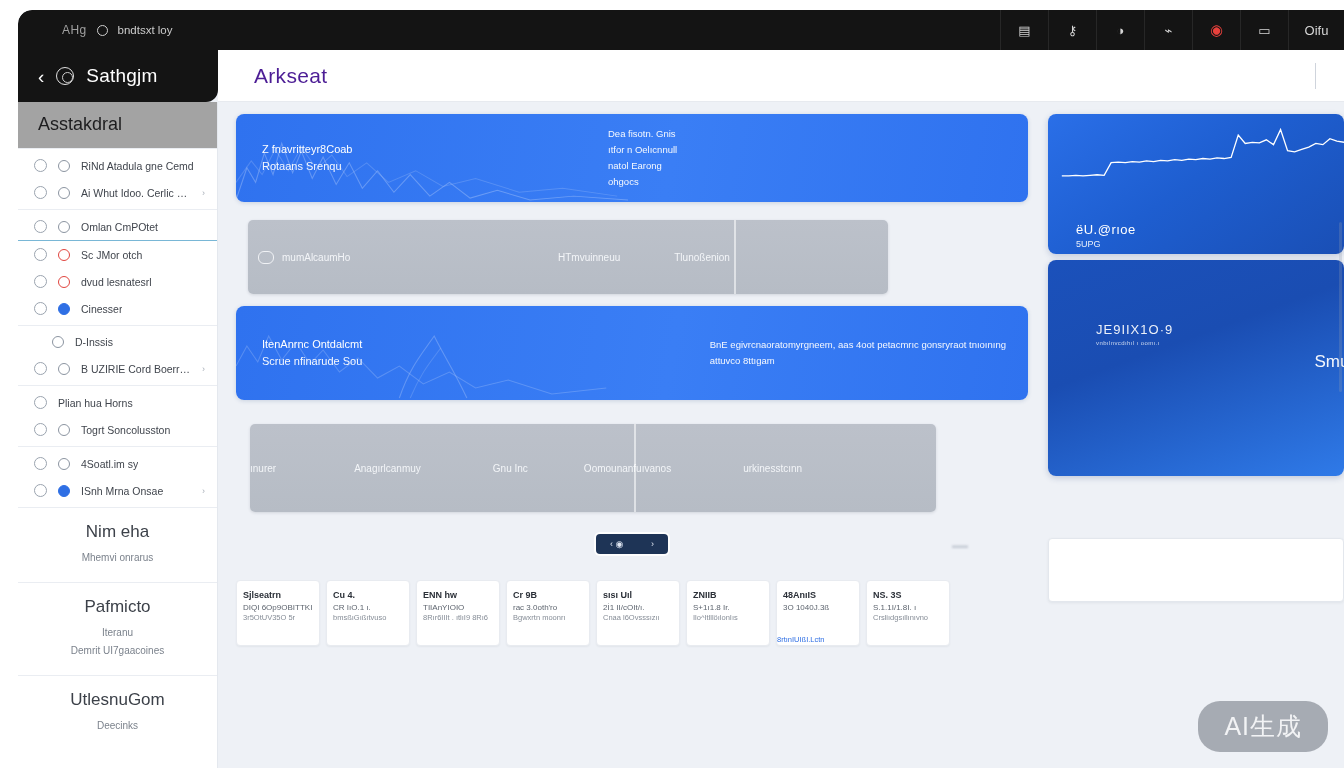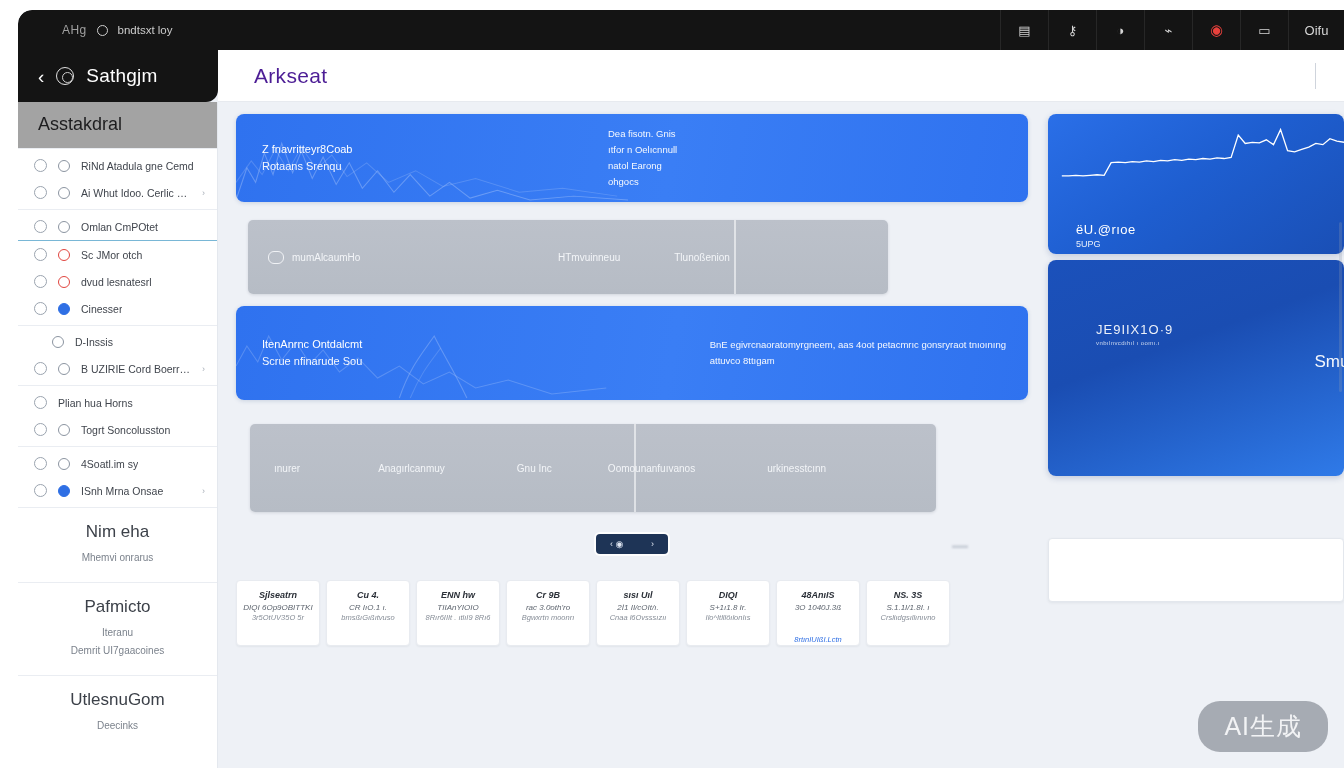--- a/index.html
+++ b/index.html
@@ -236,23 +236,22 @@
     font-size: 8px; color: #c3c9d3; filter: blur(1px);
   }
 
   
   .tilerow {
     display: flex; gap: 6px; margin-top: 26px; margin-left: 0;
   }
   .tile {
     background: #ffffff; border: 1px solid #e8ebf0; border-radius: 4px;
     width: 84px; height: 66px; padding: 8px 6px 0;
-    text-align: center; overflow: hidden; position: relative;
+    overflow: hidden; position: relative;
     box-shadow: 0 1px 2px rgba(40,50,70,.06);
-    font-style: italic;
   }
   .tile-l1 { font-size: 9px; color: #2b3038; line-height: 1.4; filter: blur(.55px); font-weight: bold; }
   .tile-l2 { font-size: 8px; color: #5d646e; line-height: 1.45; filter: blur(.6px); }
   .tile-l3 { font-size: 7.5px; color: #868d97; line-height: 1.45; filter: blur(.65px); }
   .tile-link {
     position: absolute; left: 0; right: 0; bottom: 1px;
     font-size: 7.5px; color: #2f6fe4; filter: blur(.6px);
   }
 
   
@@ -447,21 +446,21 @@
           <div class="bn-title">Z fnavritteyr8Coab</div>
           <div class="bn-sub">Rotaans Srenqu</div>
         </div>
         <div class="banner-right" style="padding-right:340px">
           <div class="bn-desc">Dea fisotn. Gnis ıtfor n Oelıcnnull</div>
           <div class="bn-desc">natol Earong ohgocs</div>
         </div>
       </div>
 
       <div class="graycard graycard-1">
-        <div style="display:flex;align-items:center;padding-left:20px;width:300px">
+        <div style="display:flex;align-items:center;padding-left:10px;width:300px">
           <span class="gc-icon"></span>
           <span class="gc-cell">mumAlcaumHo</span>
         </div>
         <span class="gc-cell" style="margin-left:10px">HTmvuinneuu</span>
         <span class="gc-cell" style="margin-left:54px">Tlunoßenion</span>
         <span class="gc-divider" style="left:486px"></span>
       </div>
 
       <div class="banner banner-b">
         <svg class="art" viewBox="0 0 400 94" preserveAspectRatio="none">
@@ -474,21 +473,21 @@
           <div class="bn-sub">Scrue nfinarude Sou</div>
         </div>
         <div class="banner-right" style="padding-right:22px;max-width:460px">
           <div class="bn-desc">BnE egivrcnaoratomyrgneem,  aas 4oot petacmrıc gonsryraot tnıoınıng</div>
           <div class="bn-desc">attuvco  8ttıgam</div>
         </div>
       </div>
 
 
       <div class="graycard graycard-2">
-        <span class="gc-cell" style="margin-left:24px">ınurer</span>
+        <span class="gc-cell" style="">ınurer</span>
         <span class="gc-cell" style="margin-left:78px">Anagırlcanmuy</span>
         <span class="gc-cell" style="margin-left:72px">Gnu Inc</span>
         <span class="gc-cell" style="margin-left:56px">Oomounanfuıvanos</span>
         <span class="gc-cell" style="margin-left:72px">urkinesstcınn</span>
         <span class="gc-divider" style="left:384px"></span>
       </div>
 
       <div class="pager-wrap">
         <div class="pager">
           <span>‹ ◉</span>
@@ -517,21 +516,21 @@
           <div class="tile-l1">Cr  9B</div>
           <div class="tile-l2">rac 3.0oth'ro</div>
           <div class="tile-l3">Bgwxrtn          moonrı</div>
         </div>
         <div class="tile">
           <div class="tile-l1">sısı   Uıl</div>
           <div class="tile-l2">2İ1 II/cOIt/ı.</div>
           <div class="tile-l3">Cnaa l6Ovsssızıı</div>
         </div>
         <div class="tile">
-          <div class="tile-l1">DIQI</div>
+          <div class="tile-l1">ZNIIB</div>
           <div class="tile-l2">S+1ı1.8 Ir.</div>
           <div class="tile-l3">Ilo^ItlllöılonIıs</div>
         </div>
         <div class="tile">
           <div class="tile-l1">48AnıIS</div>
           <div class="tile-l2">3O 1040J.3ß</div>
           <div class="tile-link">8rtınIUIßI.Lctn</div>
         </div>
         <div class="tile">
           <div class="tile-l1">NS.  3S</div>

